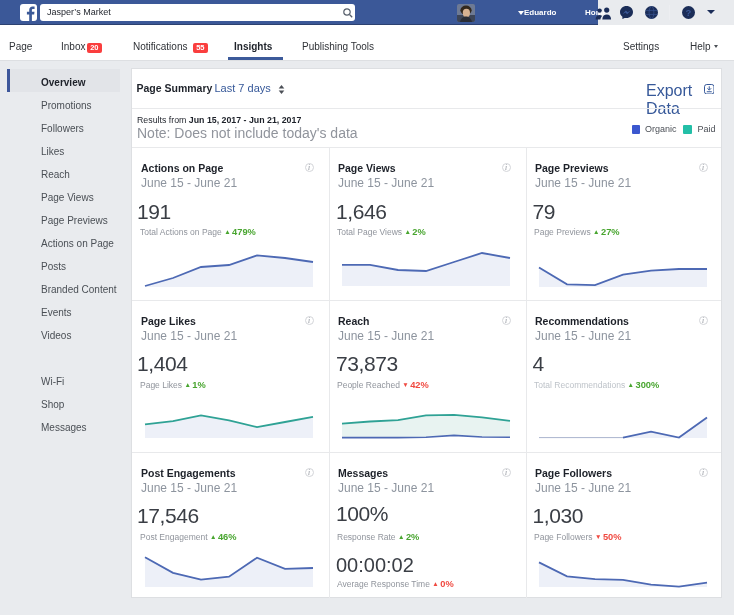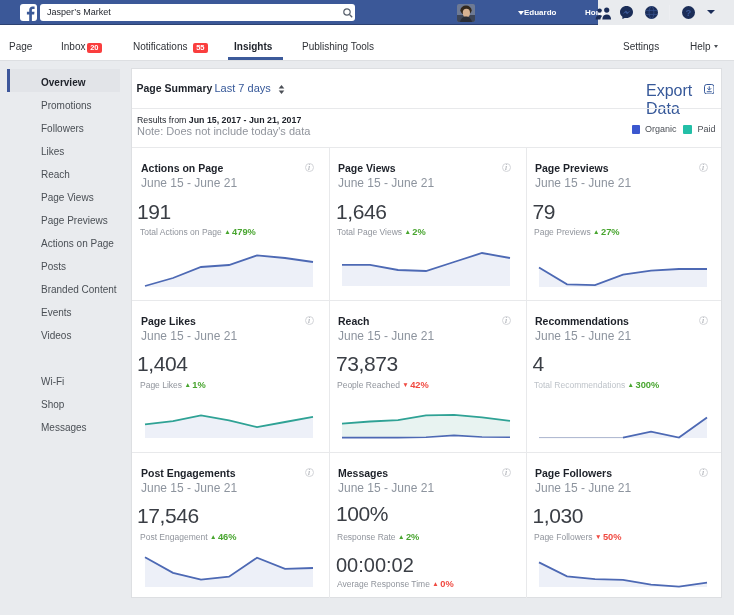--- a/index.html
+++ b/index.html
@@ -135,21 +135,21 @@
   </svg>
   <div style="position:absolute;left:514px;top:13px;font-size:16px;color:#365899;">Export Data</div>
   <svg width="10.5" height="10.5" viewBox="0 0 21 21" style="position:absolute;left:571.5px;top:14.5px;">
     <rect x="1" y="1" width="19" height="19" rx="4.5" fill="none" stroke="#365899" stroke-width="2"></rect>
     <path d="M10.5 4.5v7M6.8 8.6l3.7 3.7 3.7-3.7" stroke="#365899" stroke-width="2" fill="none"></path>
     <line x1="5.5" y1="15.5" x2="15.5" y2="15.5" stroke="#365899" stroke-width="2"></line>
   </svg>
   <div class="hline" style="top:39px;"></div>
 
   <div style="position:absolute;left:5px;top:45.5px;font-size:8.8px;color:#1d2129;">Results from <b>Jun 15, 2017 - Jun 21, 2017</b></div>
-  <div style="position:absolute;left:5px;top:55.5px;font-size:11px;color:#90949c;">Note: Does not include today's data</div>
+  <div style="position:absolute;left:5px;top:55.5px;font-size:14px;color:#90949c;">Note: Does not include today's data</div>
   <div style="position:absolute;left:499.5px;top:56px;width:8.5px;height:8.5px;border-radius:1px;background:#3b57cf;"></div>
   <div style="position:absolute;left:513px;top:54.5px;font-size:9px;color:#4b4f56;">Organic</div>
   <div style="position:absolute;left:551px;top:56px;width:8.5px;height:8.5px;border-radius:1px;background:#23bfa7;"></div>
   <div style="position:absolute;left:565.5px;top:54.5px;font-size:9px;color:#4b4f56;">Paid</div>
   <div class="hline" style="top:78px;"></div>
 
   <div class="vline" style="left:197px;"></div>
   <div class="vline" style="left:394px;"></div>
   <div class="hline" style="top:231px;"></div>
   <div class="hline" style="top:383px;"></div>

